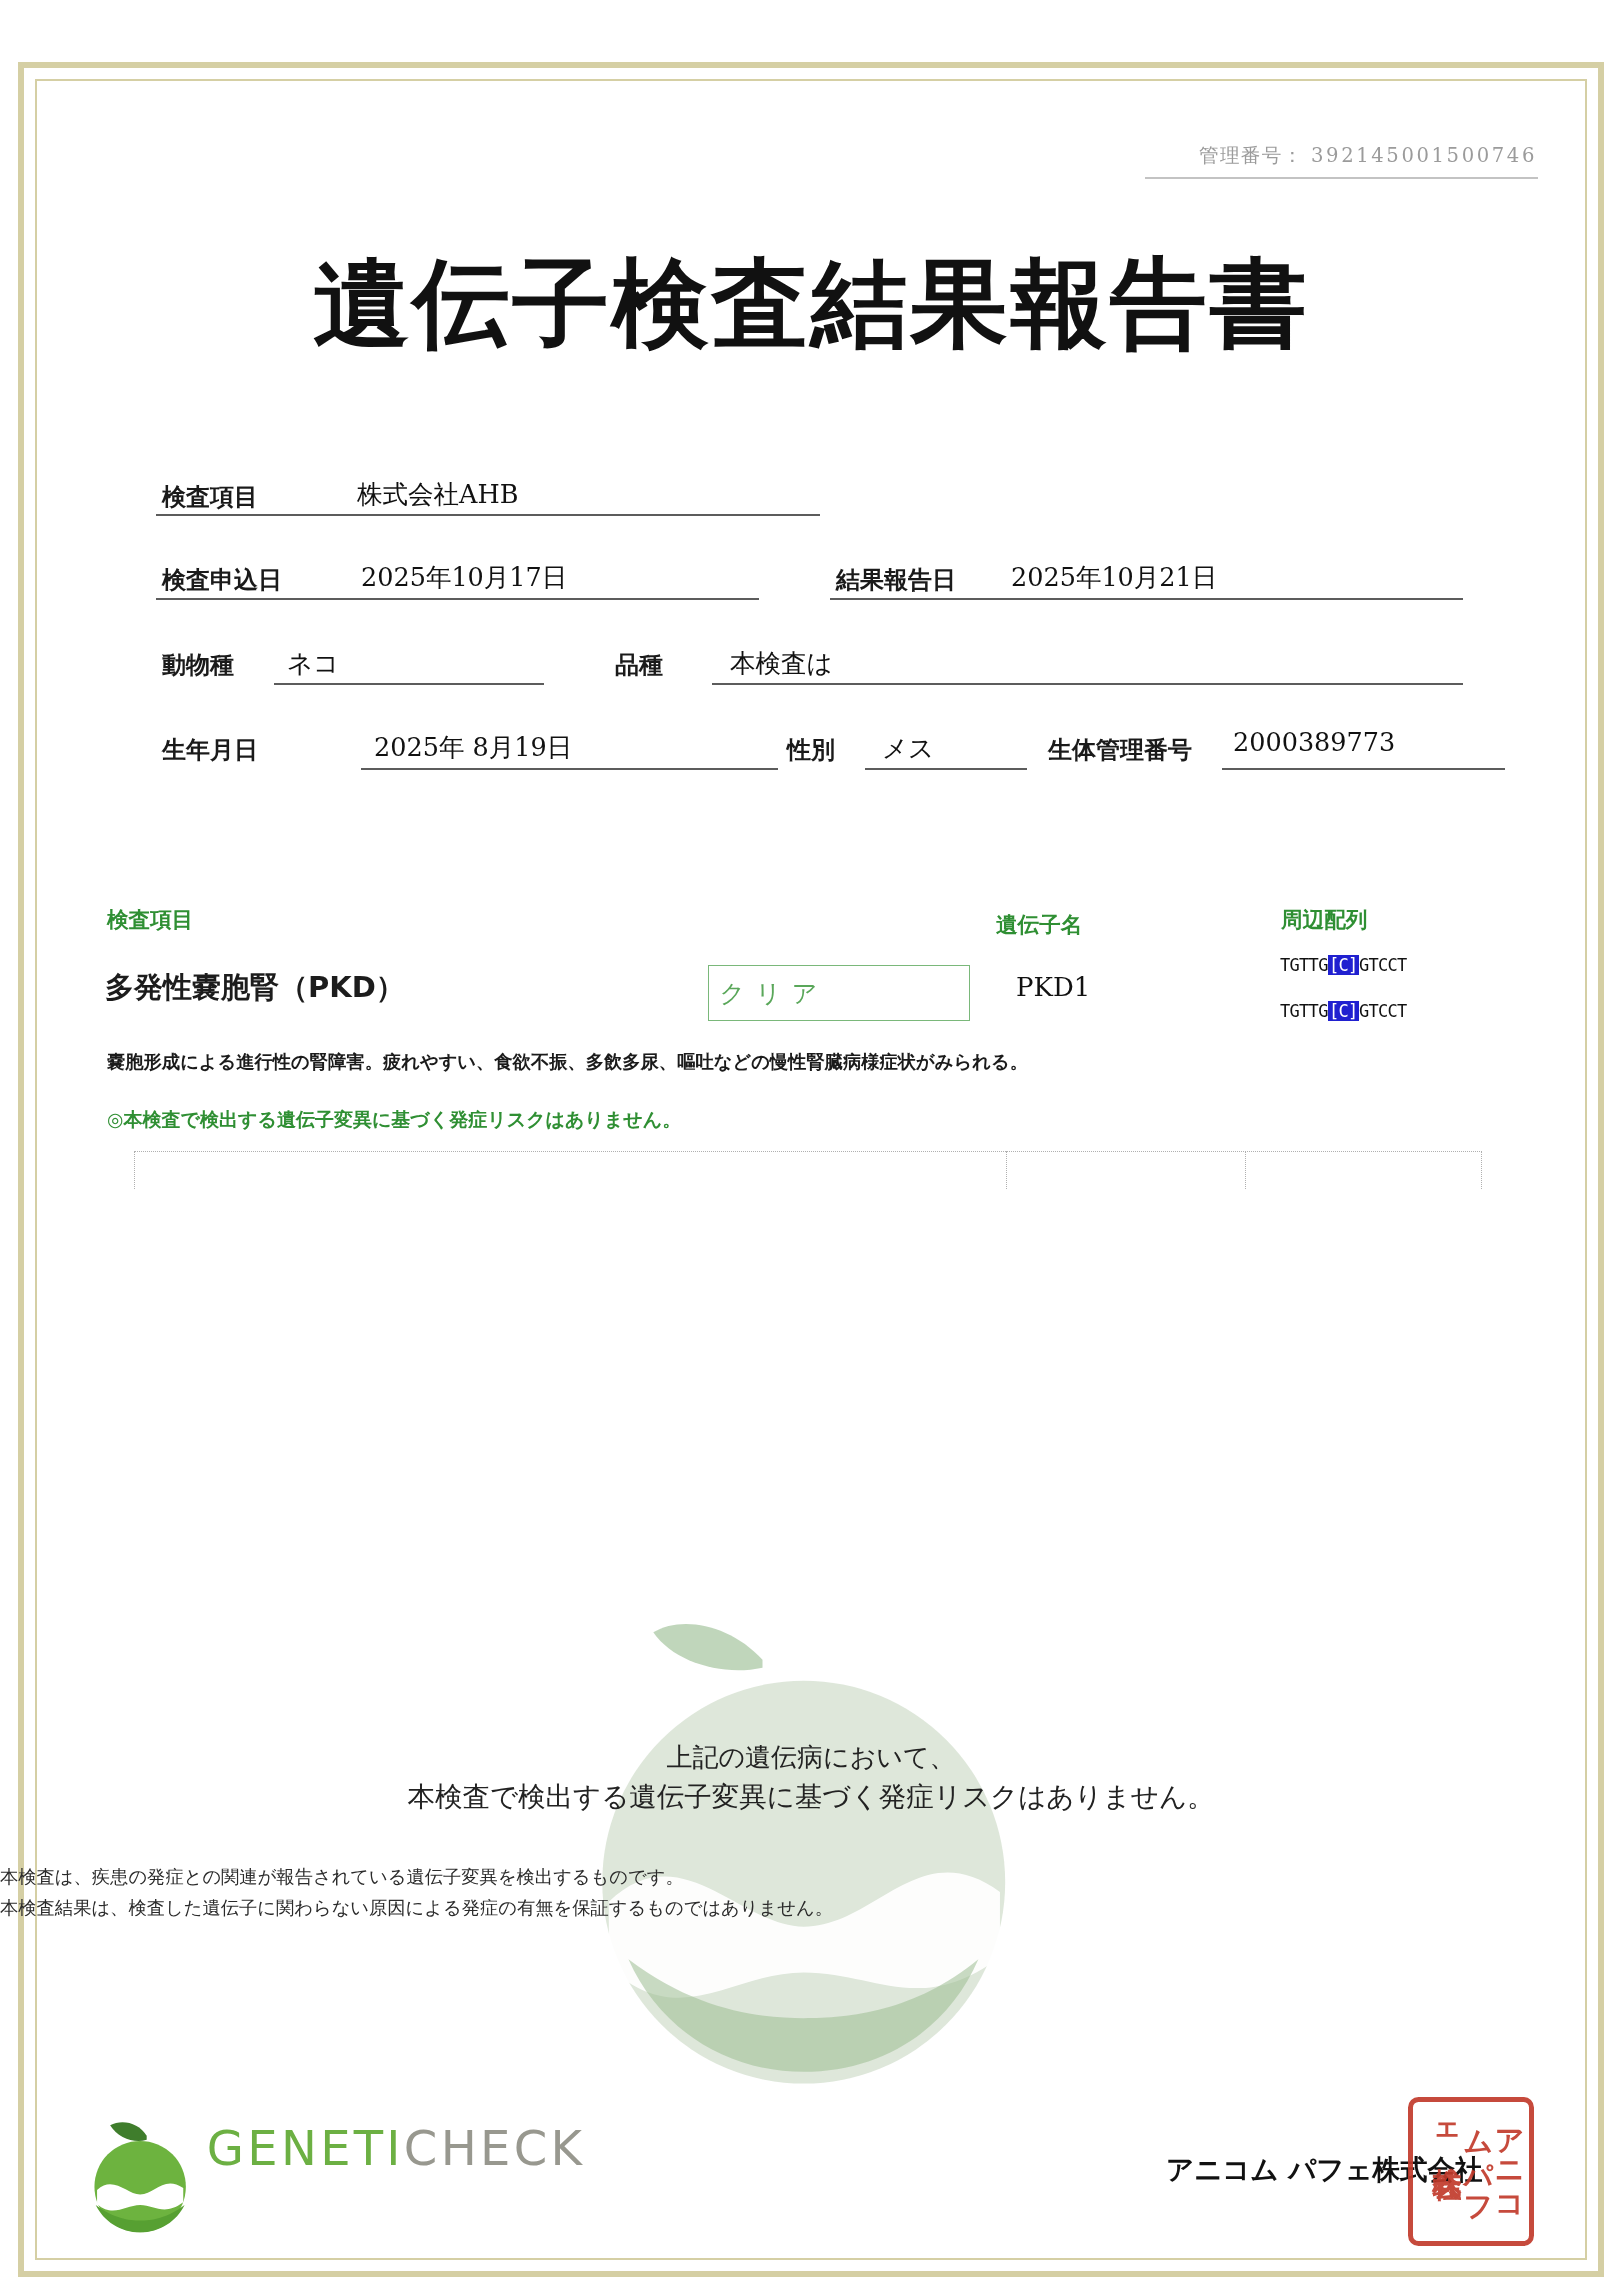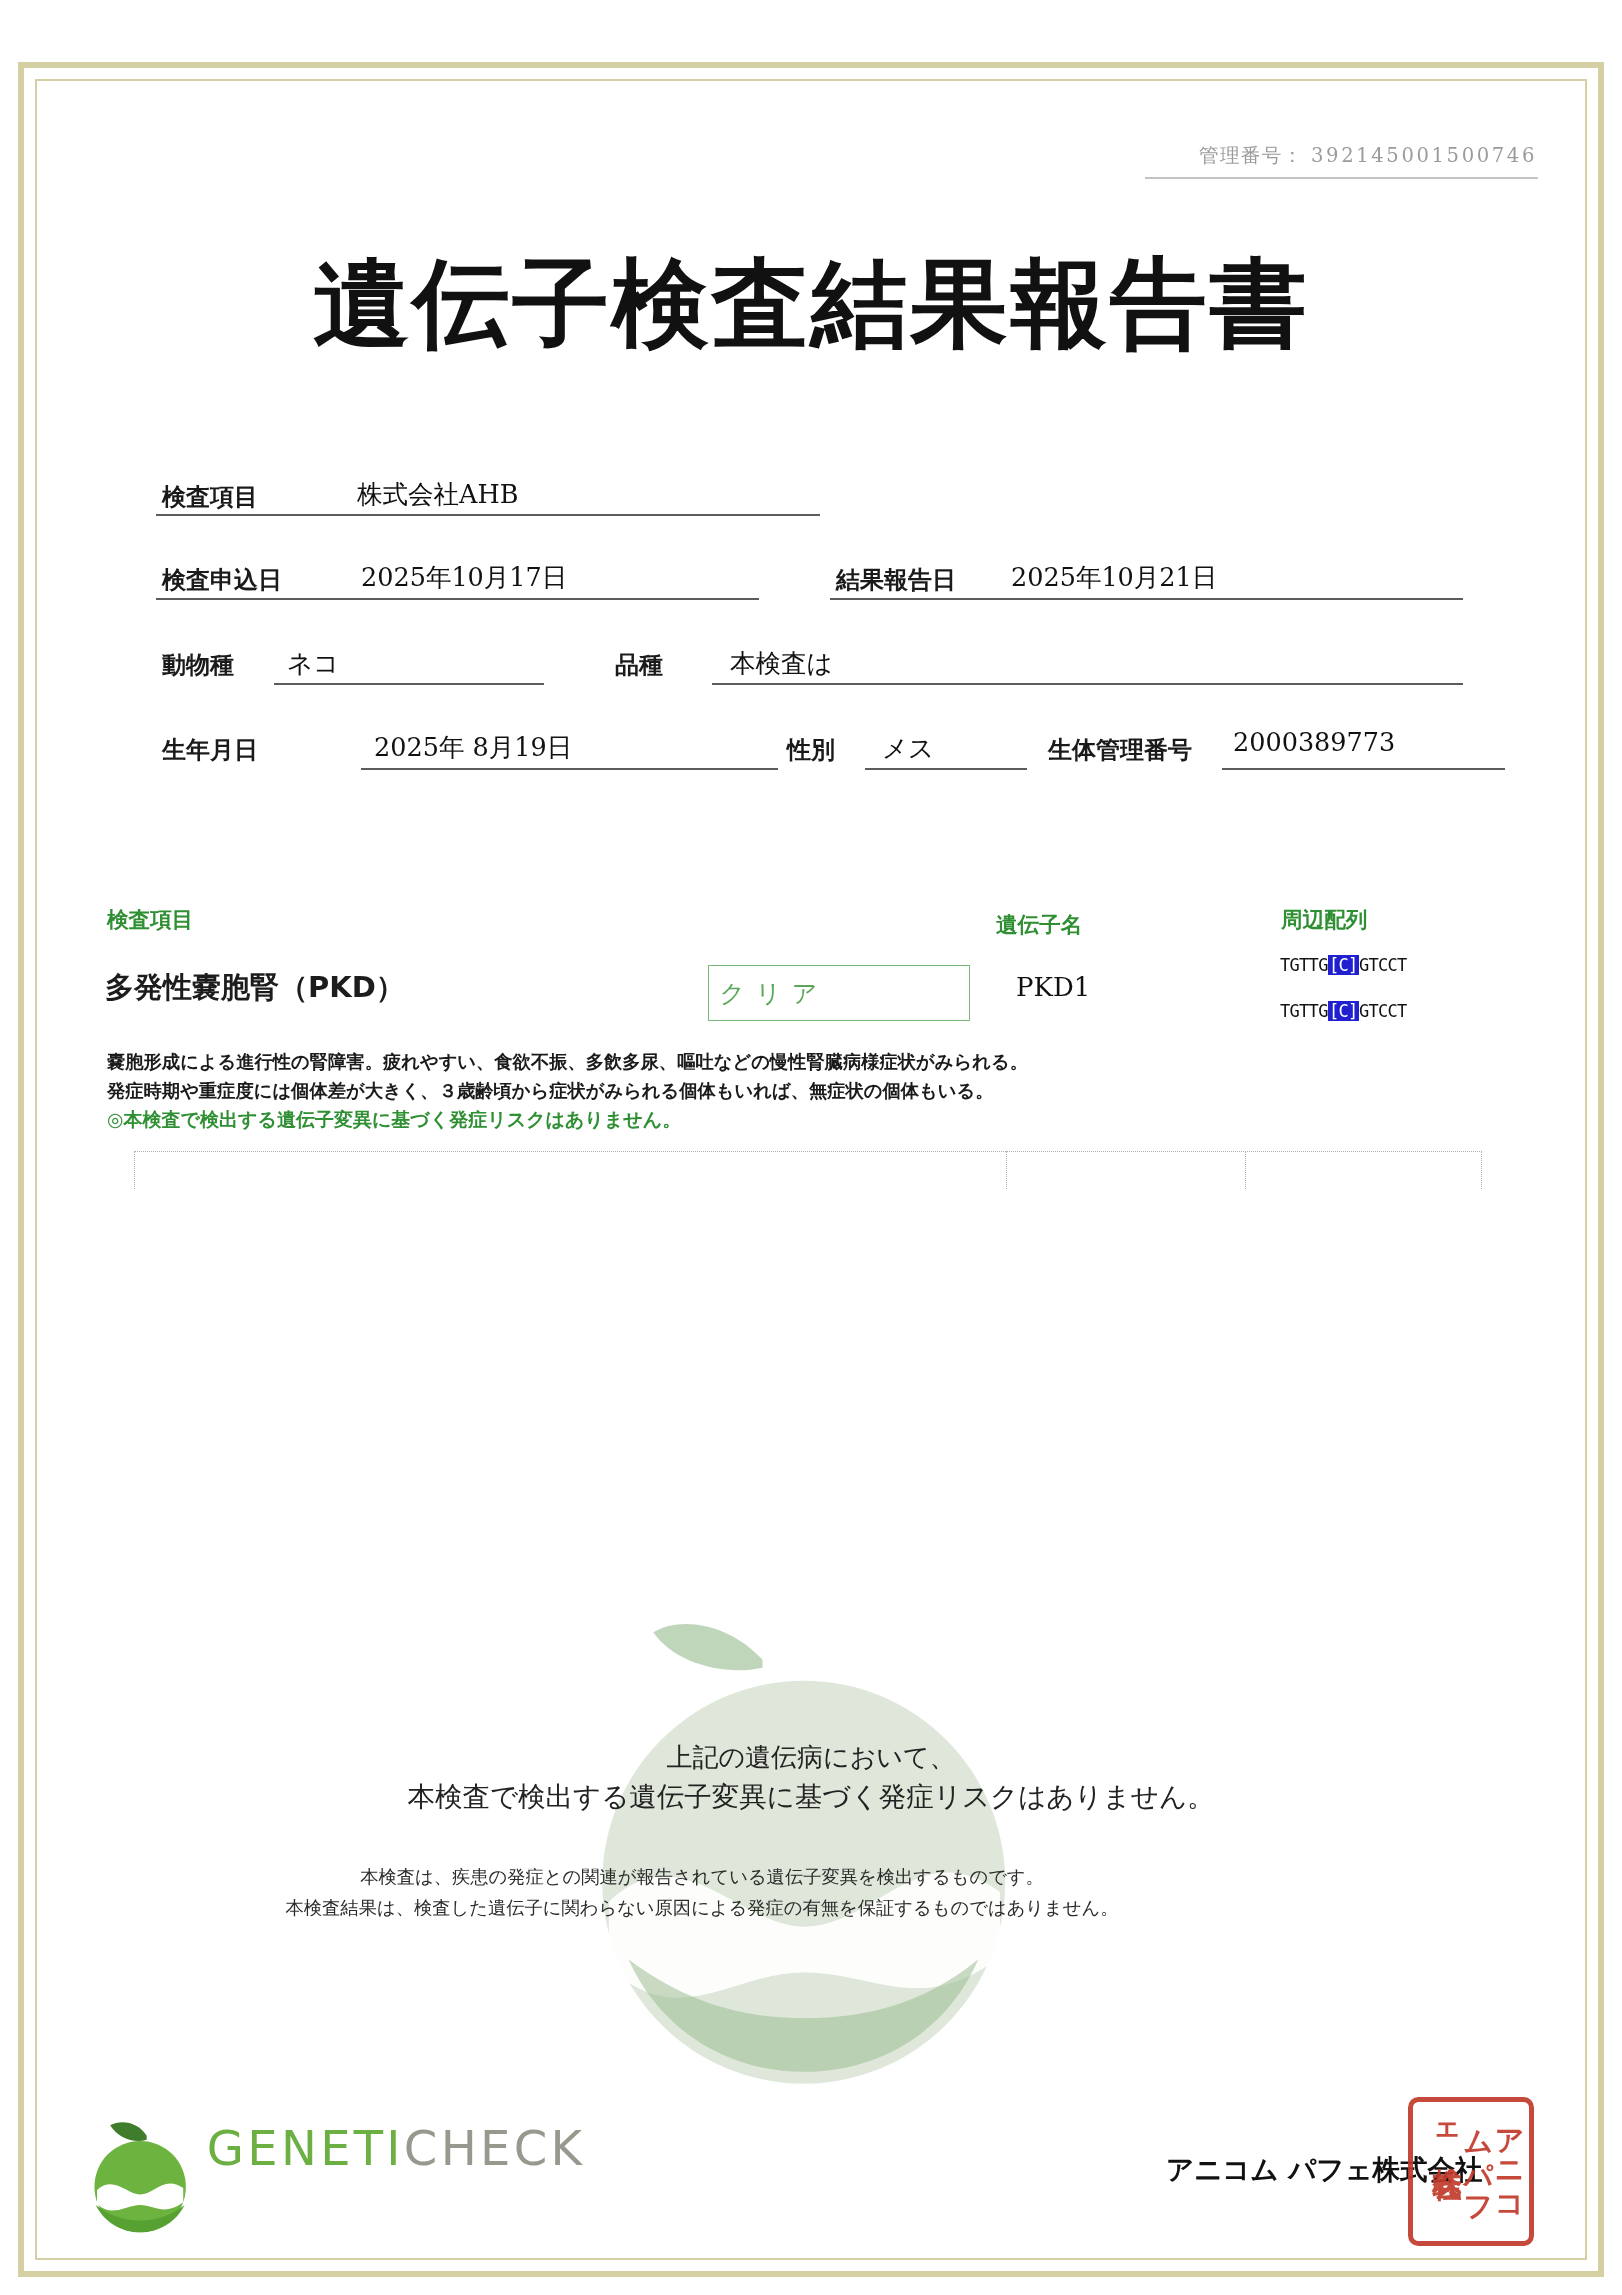--- a/index.html
+++ b/index.html
@@ -39,21 +39,21 @@
   .desc{font:bold 18.3px "DejaVu Serif",serif;color:#1b1b1b;white-space:nowrap;}
   .risk{font:bold 19px "DejaVu Serif",serif;color:#2f8f33;white-space:nowrap;}
 
   .dot-h{border-top:1.3px dotted #b0b0b0;height:0;}
   .dot-v{border-left:1.3px dotted #b0b0b0;width:0;}
 
   .stmt1{left:0;top:1696px;width:1622px;text-align:center;
          font:26px "DejaVu Sans",sans-serif;color:#222;z-index:2;}
   .stmt2{left:0;top:1735px;width:1622px;text-align:center;
          font:27.5px "DejaVu Sans",sans-serif;color:#222;z-index:2;}
-  .note{left:0;width:1404px;text-align:center;
+  .note{left:0;width:1404px;
         font:18.3px "DejaVu Sans",sans-serif;color:#2b2b2b;z-index:2;}
 
   .watermark{left:563px;top:1570px;z-index:1;}
 
   .logo-wrap{left:84px;top:2076px;display:flex;align-items:flex-start;z-index:2;}
   .logo-text{font:500 48px "DejaVu Sans",sans-serif;letter-spacing:3.3px;margin-left:11.8px;white-space:nowrap;}
   .logo-text .lg-green{color:#6cb043;}
   .logo-text .lg-gray{color:#98988f;}
 
   .company{left:1166px;top:2108px;font:bold 27.5px "DejaVu Serif",serif;color:#111;white-space:nowrap;z-index:2;}
@@ -122,21 +122,20 @@
   <div class="abs gene" style="left:1016px;top:928px;">PKD1</div>
 
   <div class="abs seq" style="left:1280px;top:911px;">
     <span>TGTTG</span><span class="var">[C]</span><span>GTCCT</span>
   </div>
   <div class="abs seq" style="left:1280px;top:957px;">
     <span>TGTTG</span><span class="var">[C]</span><span>GTCCT</span>
   </div>
 
   <div class="abs desc" style="left:107px;top:1005px;">嚢胞形成による進行性の腎障害。疲れやすい、食欲不振、多飲多尿、嘔吐などの慢性腎臓病様症状がみられる。</div>
-  <div class="abs desc" style="left:107px;top:1034px;">発症時期や重症度には個体差が大きく、３歳齢頃から症状がみられる個体もいれば、無症状の個体もいる。</div>
   <div class="abs risk" style="left:107px;top:1063px;">◎本検査で検出する遺伝子変異に基づく発症リスクはありません。</div>
 
   <div class="abs dot-h" style="left:134px;top:1107px;width:1348px;"></div>
   <div class="abs dot-v" style="left:134px;top:1107px;height:38px;"></div>
   <div class="abs dot-v" style="left:1006px;top:1107px;height:38px;"></div>
   <div class="abs dot-v" style="left:1245px;top:1107px;height:38px;"></div>
   <div class="abs dot-v" style="left:1481px;top:1107px;height:38px;"></div>
 
   <div class="abs watermark">
     <svg width="471" height="484" viewBox="0 0 720 740">

